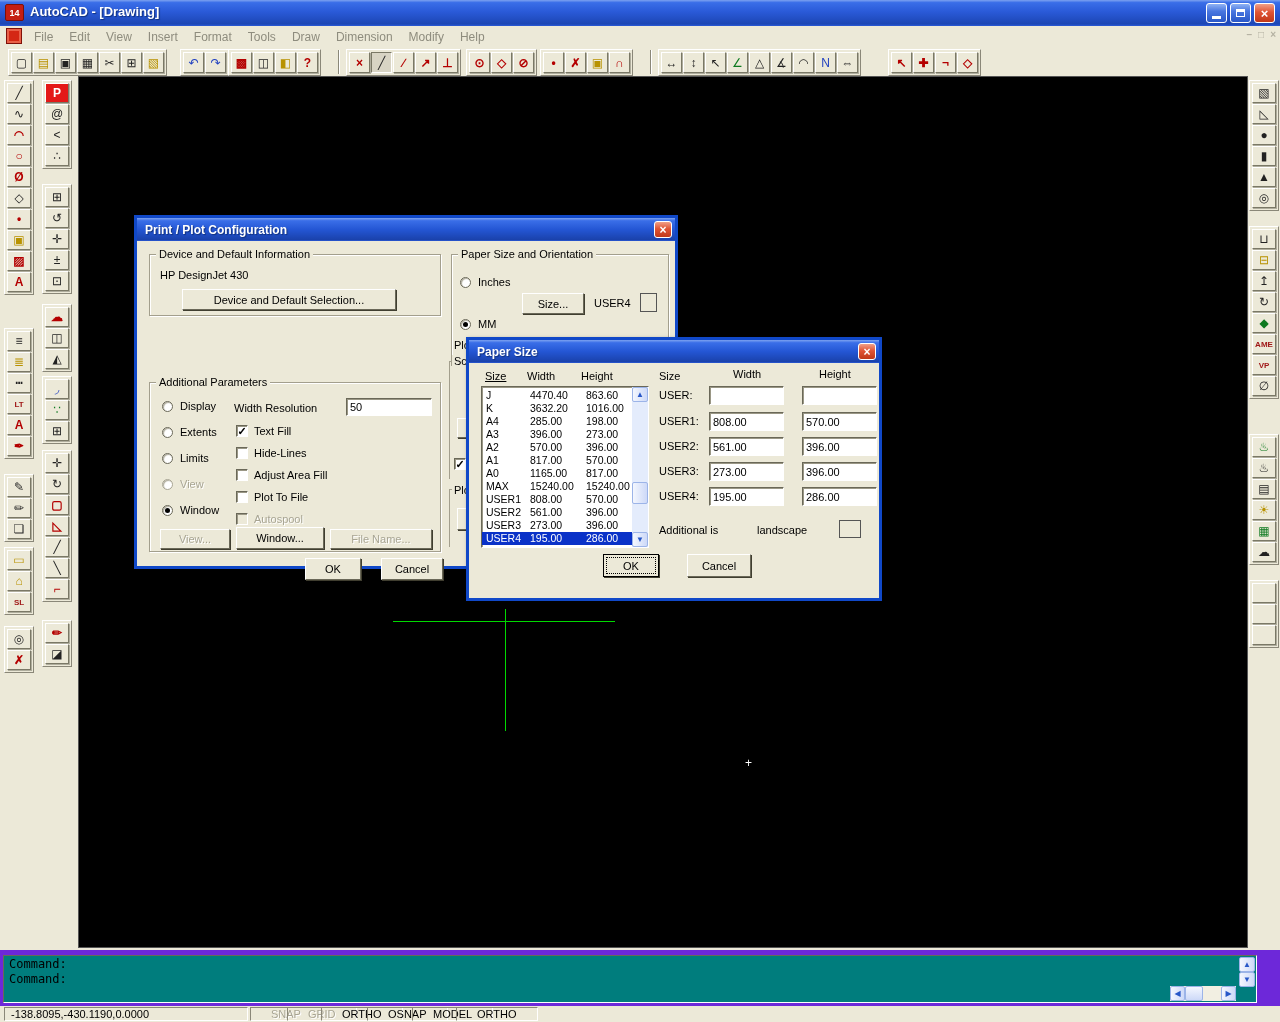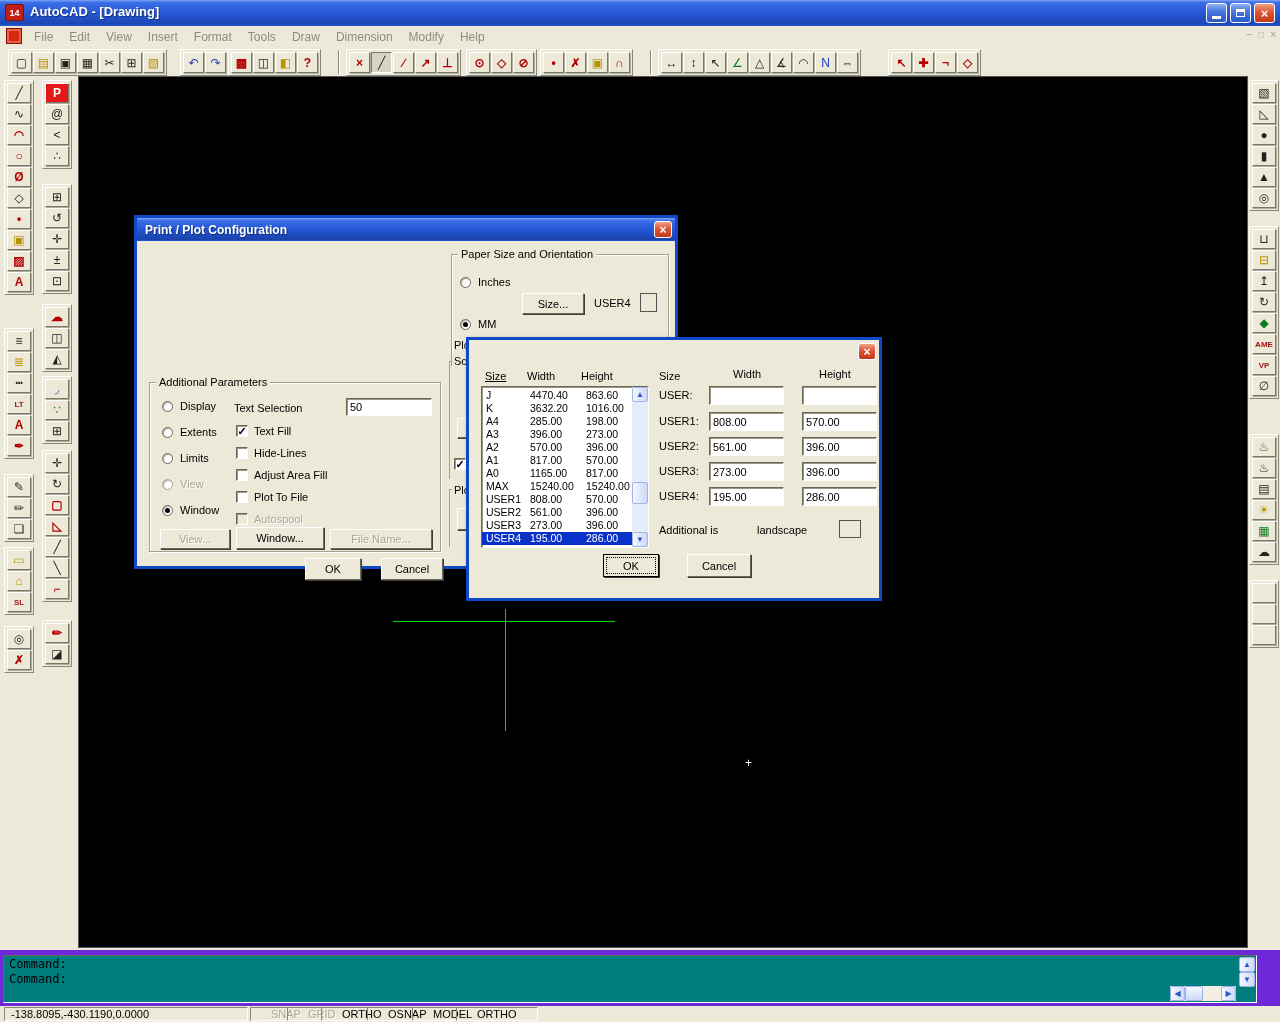--- a/index.html
+++ b/index.html
@@ -327,37 +327,42 @@
     <div class="gline" style="left: 426px; top: 532px; width: 1px; height: 122px; background: rgb(0, 216, 0);"></div>
     <div id="cursor-plus" style="left: 666px; top: 682px;">+</div>
   </div>
 
 <div class="dialog" style="left:134px; top:215px; width:544px; height:354px; z-index:10;">
   <div class="dlg-title">
       <span>Print / Plot Configuration</span>
     </div>
   <div class="dlg-close">×</div>
 
+  <div class="group" style="left:12px; top:36px; width:292px; height:62px;">
+    <span class="legend">Device and Default Information</span>
+    <span class="lbl" style="left:10px; top:14px;">HP DesignJet 430</span>
+    <div class="pbtn" style="left:32px; top:34px; width:214px; height:21px;">Device and Default Selection...</div>
+  </div>
 
 
   <div class="group" style="left:12px; top:164px; width:292px; height:170px;">
     <span class="legend">Additional Parameters</span>
 
     <span class="radio" style="left:12px; top:18px;"></span>
     <span class="lbl" style="left:30px; top:17px;">Display</span>
     <span class="radio" style="left:12px; top:44px;"></span>
     <span class="lbl" style="left:30px; top:43px;">Extents</span>
     <span class="radio" style="left:12px; top:70px;"></span>
     <span class="lbl" style="left:30px; top:69px;">Limits</span>
     <span class="radio disabled" style="left:12px; top:96px;"></span>
     <span class="lbl disabled" style="left:30px; top:95px;">View</span>
     <span class="radio checked" style="left:12px; top:122px;"></span>
     <span class="lbl" style="left:30px; top:121px;">Window</span>
 
-    <span class="lbl" style="left:84px; top:19px;">Text Selection</span>
+    <span class="lbl" style="left:84px; top:19px;">Width Resolution</span>
     <input class="tinput" style="left: 196px; top: 15px; width: 86px; height: 18px;" value="50">
 
     <span class="checkbox" style="left:86px; top:42px;">✓</span>
     <span class="lbl" style="left:104px; top:42px;">Text Fill</span>
     <span class="checkbox" style="left:86px; top:64px;"></span>
     <span class="lbl" style="left:104px; top:64px;">Hide-Lines</span>
     <span class="checkbox" style="left:86px; top:86px;"></span>
     <span class="lbl" style="left:104px; top:86px;">Adjust Area Fill</span>
     <span class="checkbox" style="left:86px; top:108px;"></span>
     <span class="lbl" style="left:104px; top:108px;">Plot To File</span>
@@ -388,20 +393,23 @@
   <span class="checkbox" style="left:317px; top:240px;">✓</span>
   <div class="frag-box" style="left:312px; top:271px; width:20px; height:58px;"></div>
   <span class="lbl" style="left:315px; top:266px; background:#ece9d8; padding:0 2px;">Plo</span>
   <div class="pbtn" style="left:320px; top:290px; width:12px; height:22px;"></div>
 
   <div class="pbtn" style="left:168px; top:340px; width:56px; height:22px;">OK</div>
   <div class="pbtn" style="left:244px; top:340px; width:62px; height:22px;">Cancel</div>
 </div>
 
 <div class="dialog" style="left:466px; top:337px; width:416px; height:264px; z-index:20;">
+  <div class="dlg-title">
+      <span>Paper Size</span>
+    </div>
   <div class="dlg-close">×</div>
 
   <span class="lbl" style="left:16px; top:30px; text-decoration:underline;">Size</span>
   <span class="lbl" style="left:58px; top:30px;">Width</span>
   <span class="lbl" style="left:112px; top:30px;">Height</span>
 
   <div id="paper-list" style="left:12px; top:46px; width:168px; height:162px;">
       <div class="lrow">
         <span class="lc lc0">J</span>
         <span class="lc lc1">4470.40</span>

